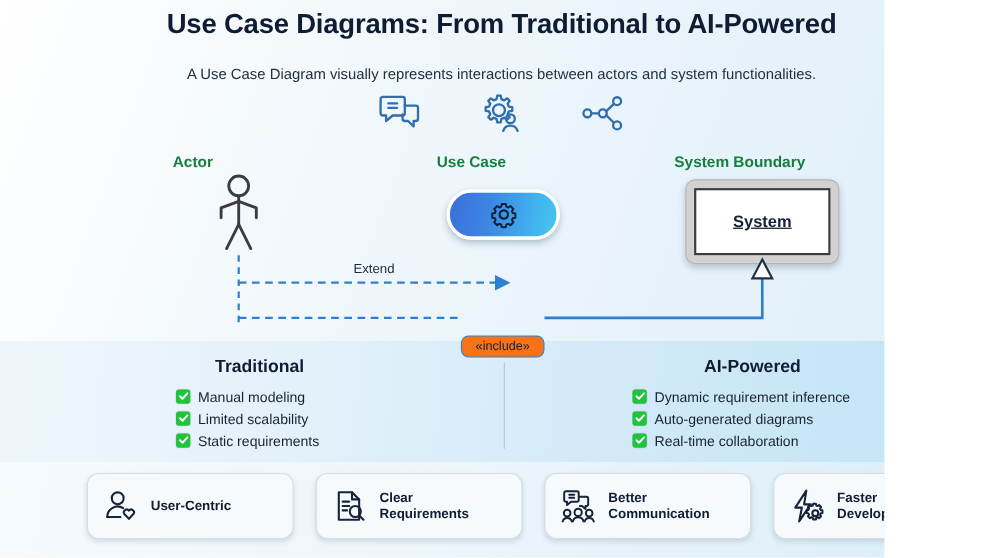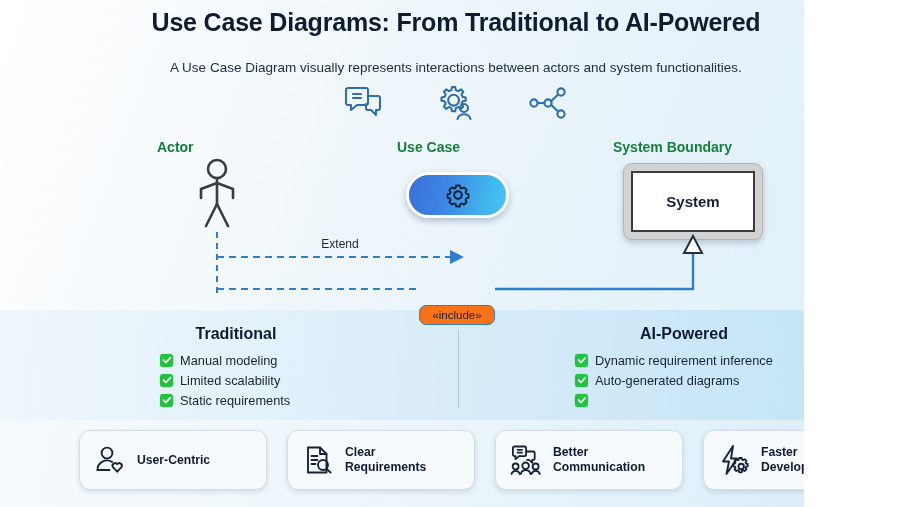--- a/index.html
+++ b/index.html
@@ -63,21 +63,21 @@
     display:flex;align-items:center;justify-content:center;
     box-sizing:border-box;
   }
   .usecase svg{width:26px;height:26px;display:block;}
 
   
   .boundary-outer{
     position:absolute;left:623px;top:163px;width:140px;height:77px;
     border-radius:9px;background:#d2d2d2;border:1px solid #b4b4b4;
     box-shadow:0 3px 6px rgba(30,40,60,.22);
-    box-sizing:border-box;padding:7px;
+    box-sizing:border-box;padding:7px;text-decoration:underline;
   }
   .boundary-inner{
     width:100%;height:100%;background:#ffffff;border:2px solid #3b3b43;
     box-sizing:border-box;display:flex;align-items:center;justify-content:center;
     font-size:15px;font-weight:bold;color:#14203a;
   }
 
   
   .connectors{position:absolute;left:0;top:0;width:912px;height:507px;pointer-events:none;}
   .extend-label{
@@ -260,20 +260,21 @@
           </svg>
         </span>
       <span>Auto-generated diagrams</span>
     </div>
     <div class="cmp-item">
       <span class="chk">
           <svg viewBox="0 0 10 10">
             <path d="M1.6 5.2 L3.9 7.5 L8.4 2.6" fill="none" stroke="#ffffff" stroke-width="1.7" stroke-linecap="round" stroke-linejoin="round"></path>
           </svg>
         </span>
+      <span>Real-time collaboration</span>
     </div>
   </div>
 
   <div class="cards">
 
     <div class="card">
       <svg class="cicon" viewBox="0 0 32 32">
         <g fill="none" stroke="#16243a" stroke-width="1.9" stroke-linecap="round" stroke-linejoin="round">
           <circle cx="13" cy="9" r="5.4"></circle>
           <path d="M3.5 26 a9.5 9.5 0 0 1 14.5 -8.1"></path>

